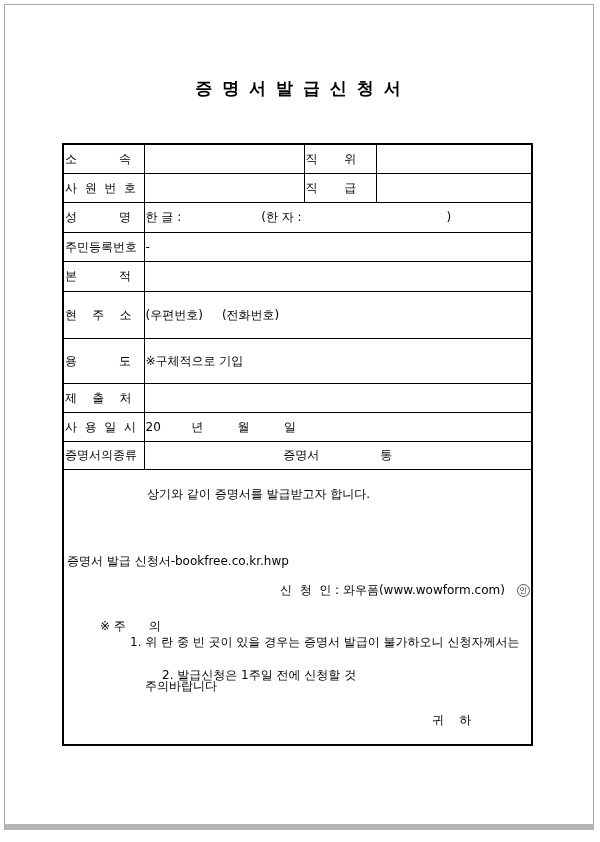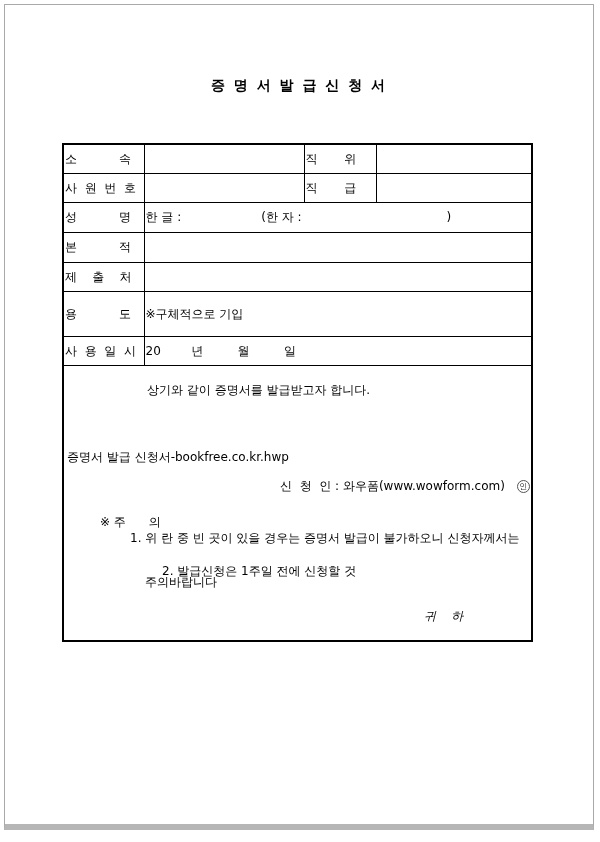--- a/index.html
+++ b/index.html
@@ -7,21 +7,21 @@
     width:600px;height:842px;background:#ffffff;position:relative;
     font-family:"DejaVu Sans",sans-serif;color:#000;
   }
   .sheet{
     position:absolute;left:4px;top:4px;width:590px;height:826px;
     box-sizing:border-box;background:#fff;
     border:1px solid #a9a9a9;border-bottom:6px solid #b6b6b6;
   }
   .title{
     position:absolute;top:72px;left:0;width:100%;text-align:center;
-    font-size:14px;font-weight:bold;letter-spacing:2px;white-space:pre;
+    font-size:17px;font-weight:bold;letter-spacing:2px;white-space:pre;
   }
   table.form{
     position:absolute;left:57px;top:138px;width:469px;
     border-collapse:collapse;table-layout:fixed;
     border:2px solid #000;
   }
   table.form td{
     border:1px solid #000;font-size:12px;padding:1px;margin:0;
     vertical-align:middle;overflow:hidden;white-space:pre;line-height:14px;
   }
@@ -40,21 +40,21 @@
   .seal{
     display:inline-block;width:13px;height:13px;margin-left:12px;
     border:1px solid #555;border-radius:50%;box-sizing:border-box;
     font-size:8px;line-height:11px;text-align:center;color:#333;
     vertical-align:middle;
   }
   .pos-notes-title{top:149px;left:36px;}
   .pos-note1a{top:165px;left:66px;}
   .pos-note1b{top:182px;left:81px;margin-top:27px;}
   .pos-note2{top:198px;left:66px;margin-left:32px;}
-  .pos-recipient{top:243px;left:360px;font-style:italic;}
+  .pos-recipient{top:243px;left:368px;}
 </style>
 </head>
 <body>
 
 <div class="sheet">
 
   <div class="title">증 명 서 발 급 신 청 서</div>
 
   <table class="form">
     <colgroup>
@@ -73,35 +73,47 @@
     <tr style="height:29px">
       <td class="lbl">사  원  번  호</td>
       <td class="val"></td>
       <td class="lbl3">직       급</td>
       <td class="val"></td>
     </tr>
     <tr style="height:30px">
       <td class="lbl">성           명</td>
       <td class="val" colspan="3">한 글 :                     (한 자 :                                      )</td>
     </tr>
+    <tr style="height:29px">
+      <td class="lbl">주민등록번호</td>
+      <td class="val-dash" colspan="3">-</td>
+    </tr>
     <tr style="height:30px">
       <td class="lbl">본           적</td>
       <td class="val" colspan="3"></td>
     </tr>
-    <tr style="height:29px">
-      <td class="lbl">제    출    처</td>
-      <td class="val" colspan="3"></td>
+    <tr style="height:47px">
+      <td class="lbl">현    주    소</td>
+      <td class="val val-bottom" colspan="3">(우편번호)     (전화번호)</td>
     </tr>
     <tr style="height:45px">
       <td class="lbl">용           도</td>
       <td class="val val-top" colspan="3">※구체적으로 기입</td>
     </tr>
     <tr style="height:29px">
+      <td class="lbl">제    출    처</td>
+      <td class="val" colspan="3"></td>
+    </tr>
+    <tr style="height:29px">
       <td class="lbl">사  용  일  시</td>
       <td class="val" colspan="3">20        년         월         일</td>
+    </tr>
+    <tr style="height:28px">
+      <td class="lbl">증명서의종류</td>
+      <td class="val-center" colspan="3">증명서                통</td>
     </tr>
     <tr style="height:276px">
       <td class="bigcell" colspan="4">
         <div class="abs pos-statement">상기와 같이 증명서를 발급받고자 합니다.</div>
         <div class="abs pos-filename">증명서 발급 신청서-bookfree.co.kr.hwp</div>
         <div class="abs pos-applicant"><span>신  청  인 : 와우폼(www.wowform.com)</span><span class="seal">인</span></div>
         <div class="abs pos-notes-title">※ 주      의</div>
         <div class="abs pos-note1a">1. 위 란 중 빈 곳이 있을 경우는 증명서 발급이 불가하오니 신청자께서는</div>
         <div class="abs pos-note1b">주의바랍니다</div>
         <div class="abs pos-note2">2. 발급신청은 1주일 전에 신청할 것</div>

